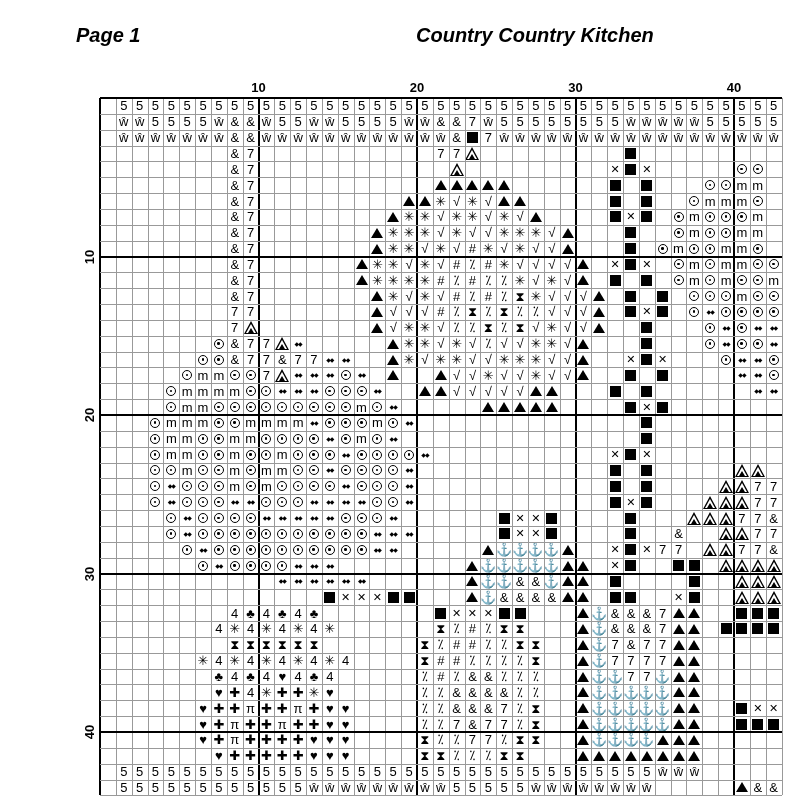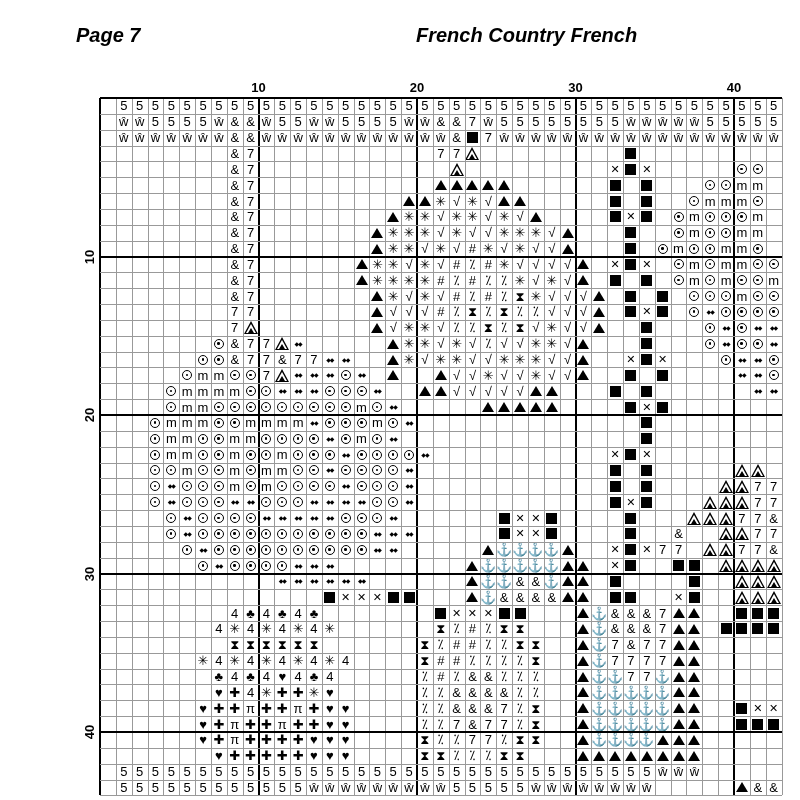--- a/index.html
+++ b/index.html
@@ -21,22 +21,22 @@
   .sym-A { position:relative; width:0; height:0; border-left:7px solid transparent; border-right:7px solid transparent; border-bottom:13px solid #000; }
   .sym-A::after { content:""; position:absolute; left:-5px; top:3px; border-left:5px solid transparent; border-right:5px solid transparent; border-bottom:9px solid #fff; }
   .sym-A::before { content:""; position:absolute; left:-3px; top:7px; border-left:3px solid transparent; border-right:3px solid transparent; border-bottom:5px solid #000; z-index:2; }
   .sym-o { width:10px; height:10px; border:1.5px solid #000; border-radius:50%; box-sizing:border-box; position:relative; }
   .sym-o::after { content:""; position:absolute; left:2.5px; top:2.5px; width:2.5px; height:2.5px; background:#000; border-radius:50%; }
   .small { font-size:11px; }
 </style>
 </head>
 <body>
 
-<div id="page-label" class="hdr">Page 7</div>
-<div id="chart-title" class="hdr">French Country French</div>
+<div id="page-label" class="hdr">Page 1</div>
+<div id="chart-title" class="hdr">Country Country Kitchen</div>
 
 <div id="col-labels">
     <div class="collabel" style="left: 258.5px;">10</div>
     <div class="collabel" style="left: 417px;">20</div>
     <div class="collabel" style="left: 575.5px;">30</div>
     <div class="collabel" style="left: 734px;">40</div>
   </div>
 <div id="row-labels">
     <div class="rowlabel" style="top: 256.5px;">10</div>
     <div class="rowlabel" style="top: 415px;">20</div>

